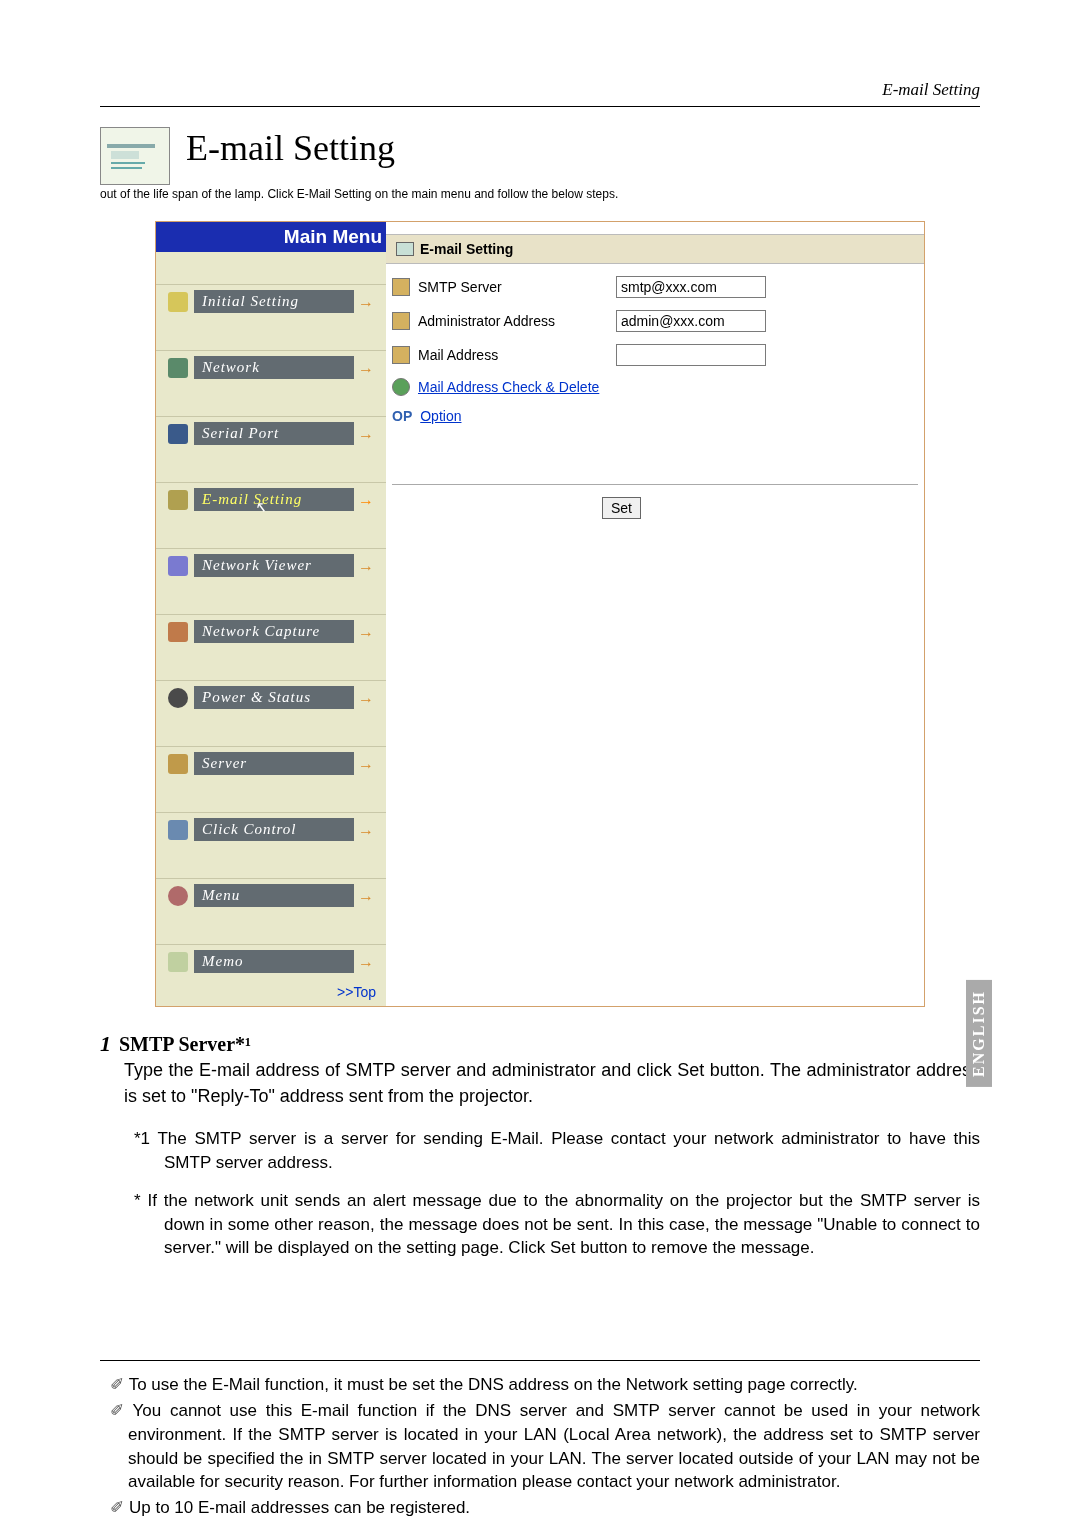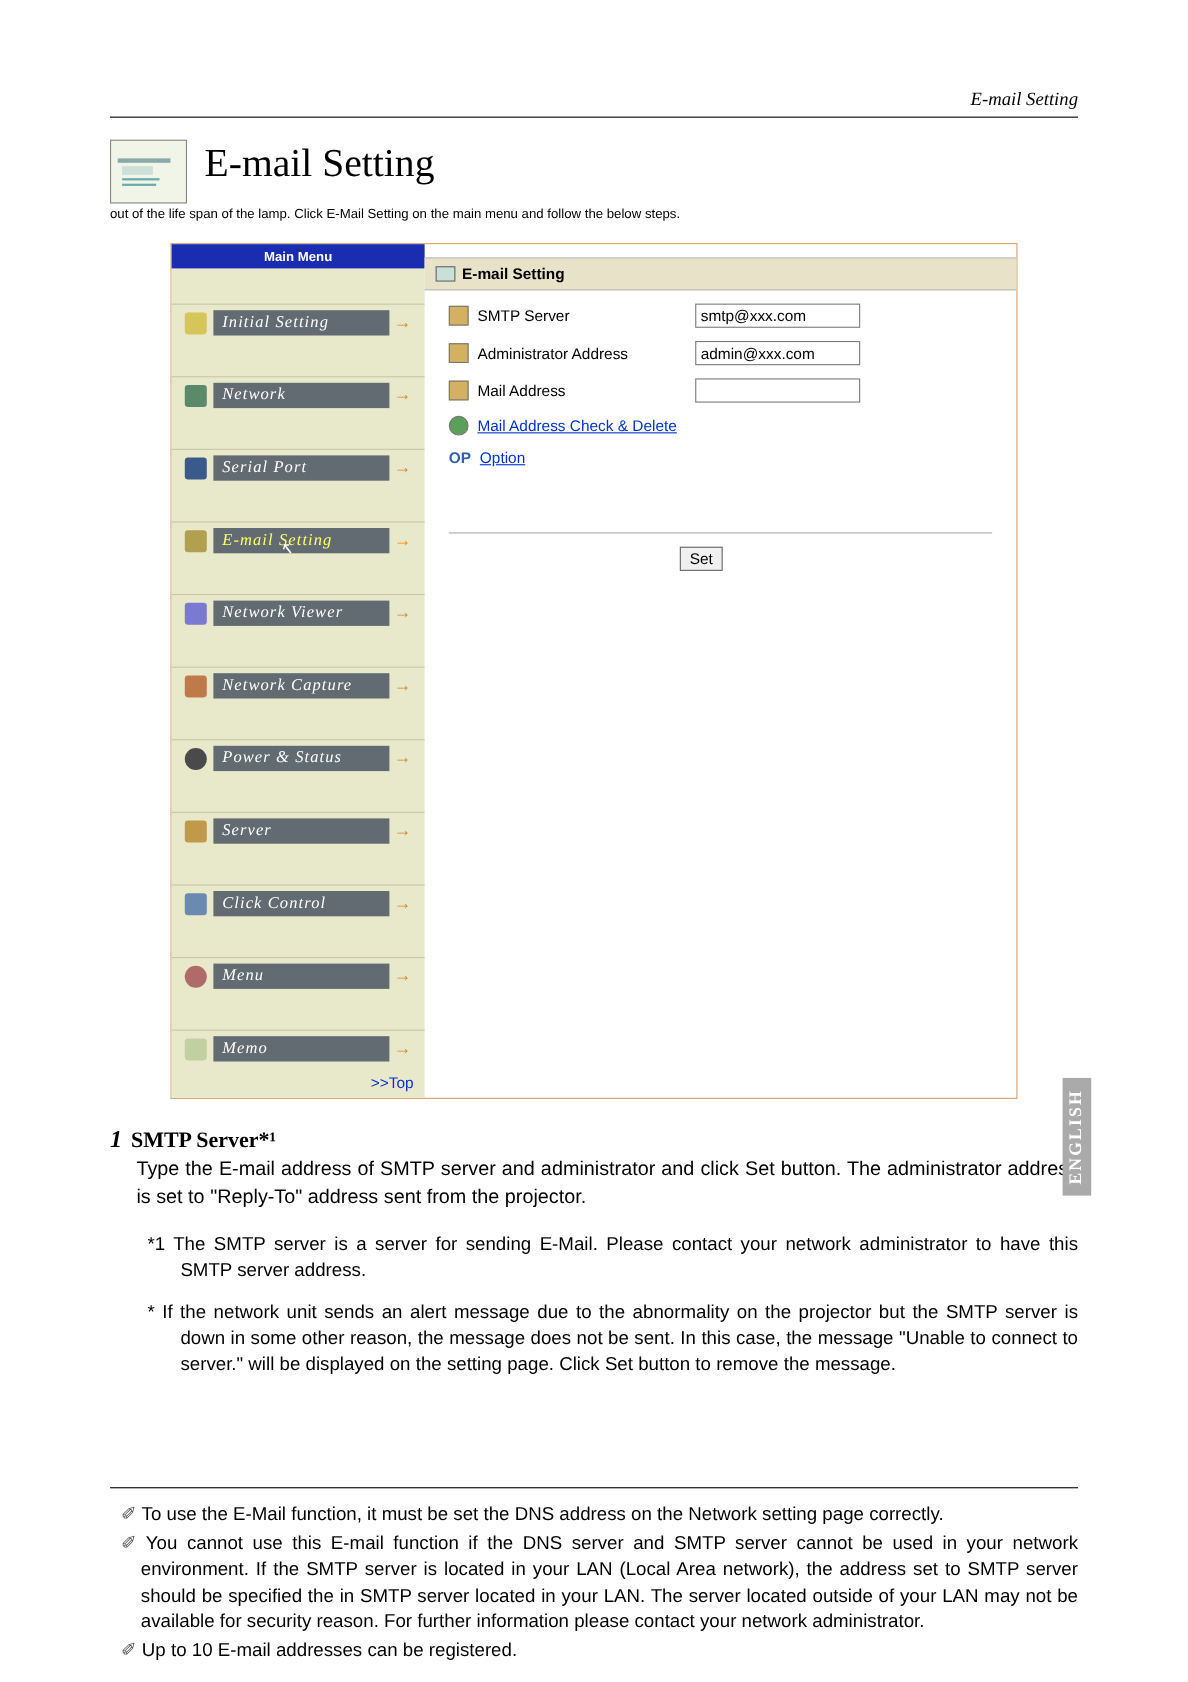--- a/index.html
+++ b/index.html
@@ -69,24 +69,24 @@
       font-size: 14px;
     }
     .sidebar {
       width: 230px;
       background: #e8e8cb;
       padding: 0;
     }
     .main-menu-hdr {
       background: #1a2db0;
       color: #fff;
-      text-align: center;
+      text-align: right;
       font-weight: bold;
       padding: 4px;
-      font-size: 12px;
+      font-size: 19px;
     }
     .menu-item {
       display: flex;
       align-items: center;
       height: 34px;
       border-top: 1px solid #c8c7a8;
       padding: 0 12px;
       margin-top: 32px;
     }
     .menu-icon {
@@ -140,21 +140,21 @@
       border-top: 1px solid #bbb;
       margin-top: 12px;
     }
     .form-hdr-icon {
       width: 18px;
       height: 14px;
       background: #c8e0d6;
       border: 1px solid #666;
     }
     .form-body {
-      padding: 12px 22px;
+      padding: 12px 6px;
     }
     .form-row {
       display: flex;
       align-items: center;
       margin-bottom: 12px;
       gap: 8px;
     }
     .form-row-icon {
       width: 18px;
       height: 18px;

